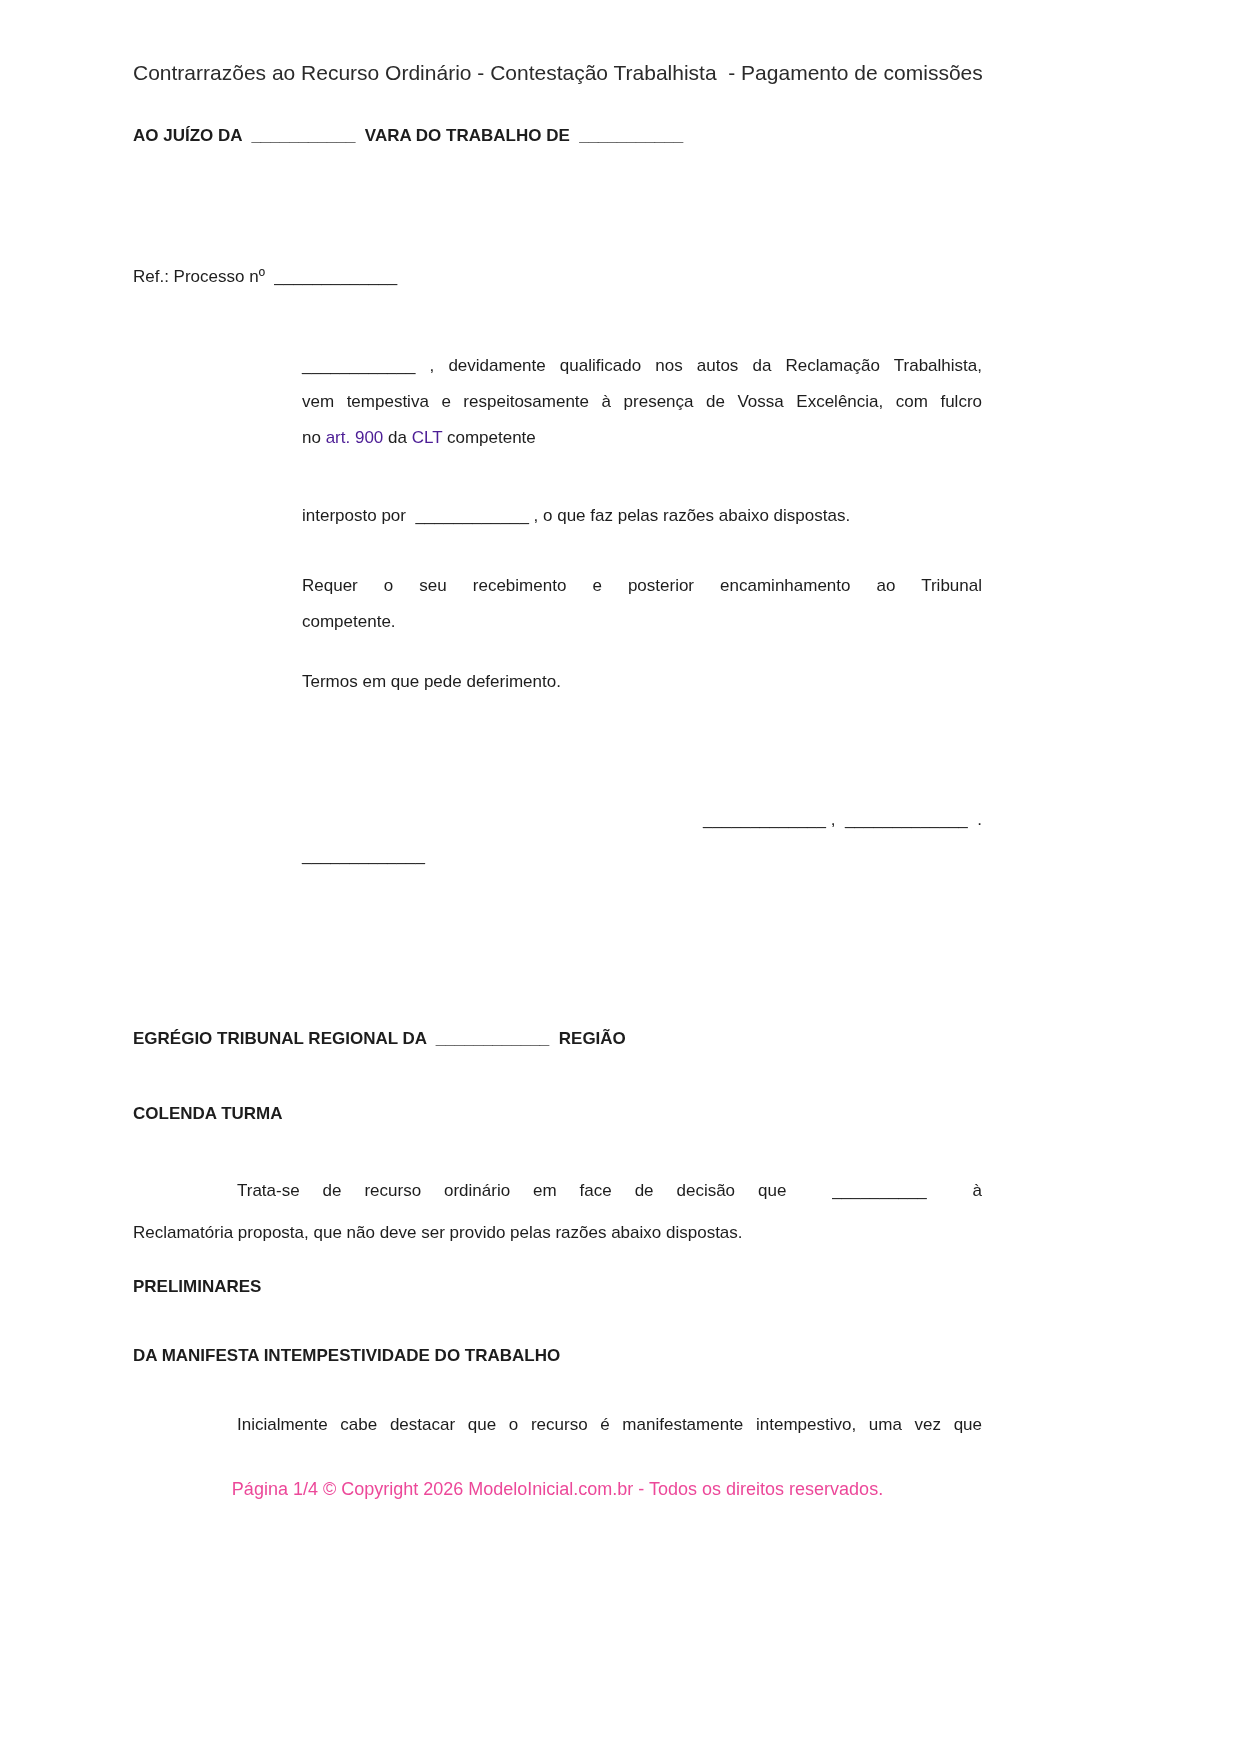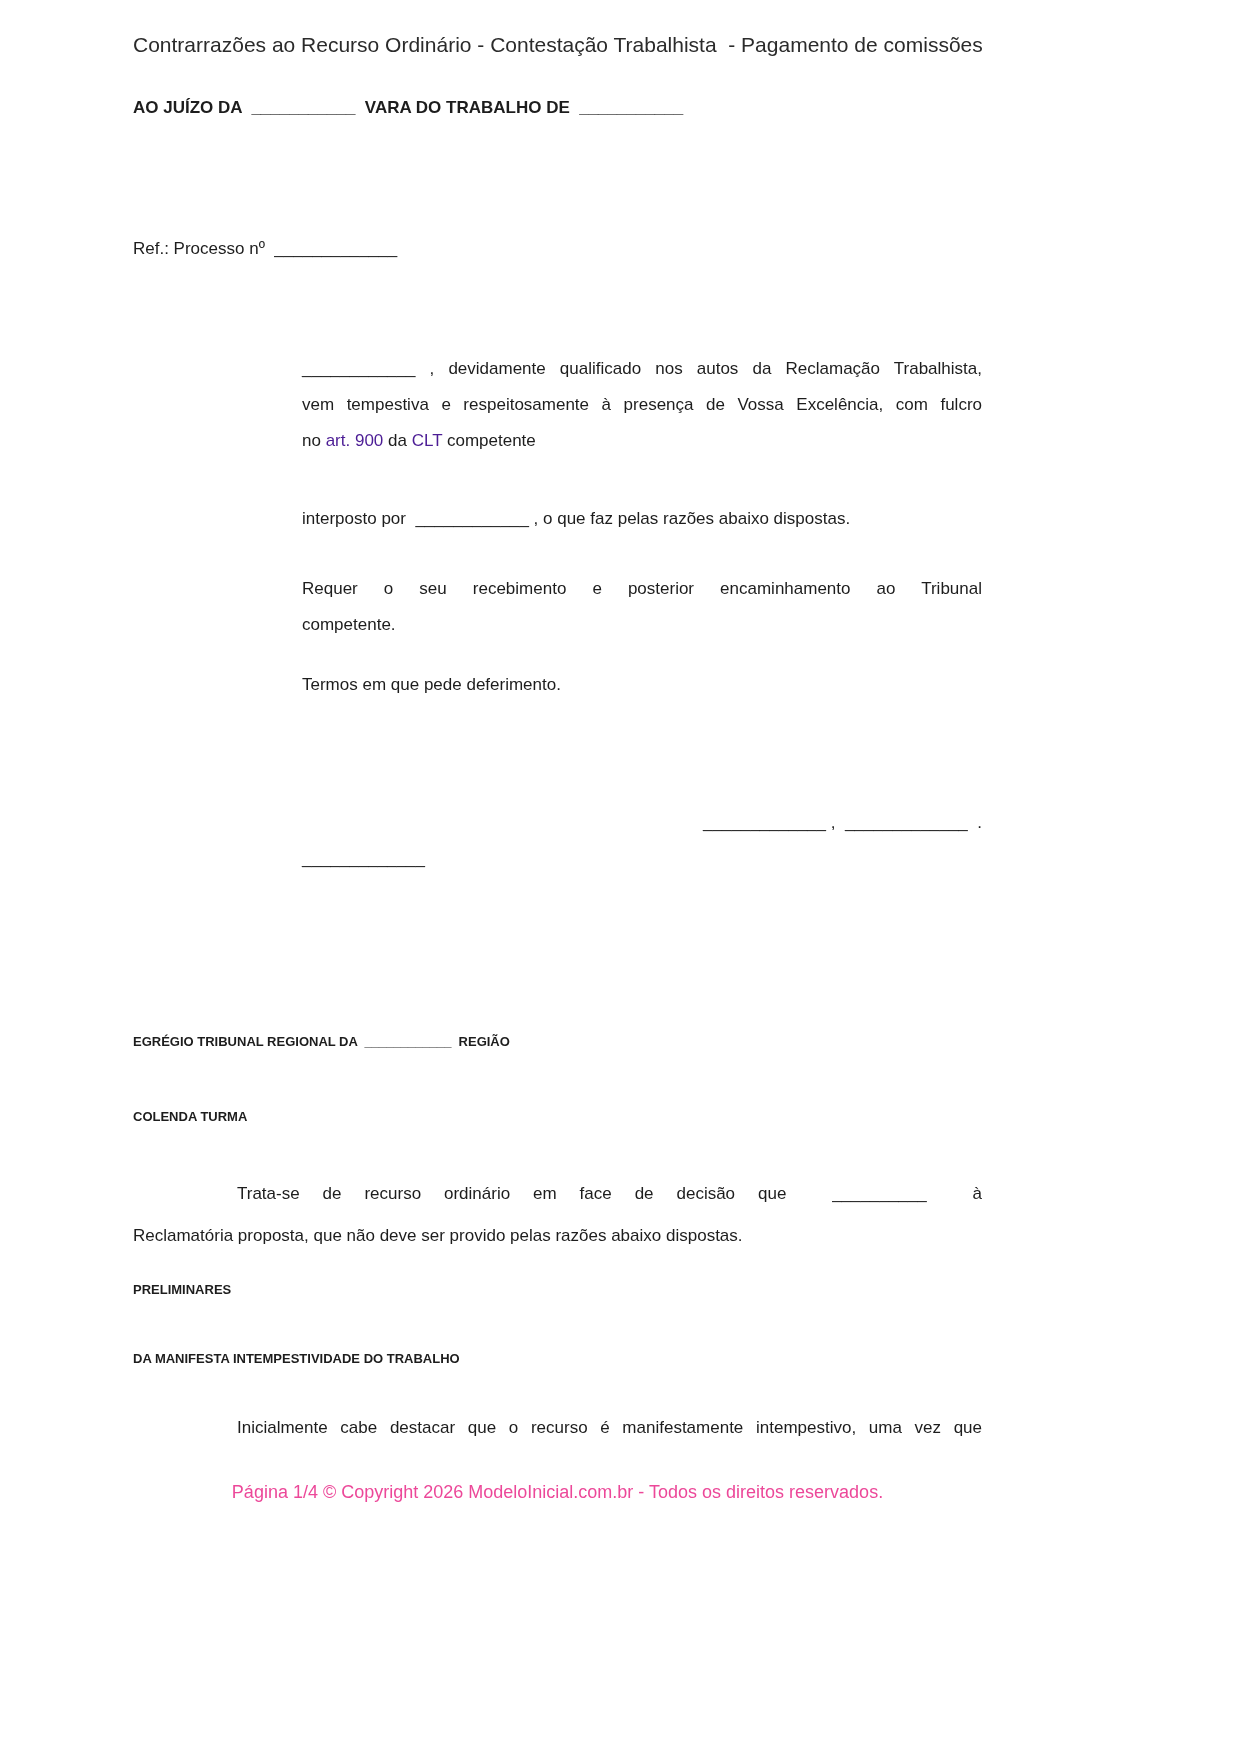--- a/index.html
+++ b/index.html
@@ -12,21 +12,21 @@
     background: #ffffff;
     font-family: "Liberation Sans", sans-serif;
     color: #1d1d1d;
     overflow: hidden;
   }
   .content {
     margin-left: 133px;
     width: 849px;
   }
   .doc-title {
-    padding-top: 32px;
+    padding-top: 60px;
     font-size: 21px;
     line-height: 26px;
     white-space: nowrap;
     overflow: hidden;
     text-align: left;
     color: #2b2b2b;
   }
   .addr {
     margin-top: 38px;
     font-weight: bold;
@@ -41,38 +41,38 @@
   .bq {
     margin-left: 169px;
     width: 680px;
     font-size: 17px;
   }
   .ln { line-height: 36px; }
   .just {
     text-align: justify;
     text-align-last: justify;
   }
-  .p1 { margin-top: 91px; }
+  .p1 { margin-top: 60px; }
   .doc-heading {
     margin-top: 27px;
     margin-left: 169px;
     width: 680px;
     text-align: center;
     font-weight: bold;
     font-size: 17px;
     line-height: 30px;
   }
   .interposto { margin-top: 42px; }
   .requer { margin-top: 34px; }
   .termos { margin-top: 24px; }
   .place-date { margin-top: 102px; text-align: right; }
   .signature { text-align: left; }
   .section-h {
     font-weight: bold;
-    font-size: 13px;
+    font-size: 17px;
     line-height: 23px;
   }
   .egregio { margin-top: 153px; }
   .colenda { margin-top: 52px; }
   .trata { margin-top: 45px; font-size: 17px; }
   .trata .ln2 { line-height: 42px; }
   .indent { padding-left: 104px; }
   .prelim { margin-top: 21px; }
   .manifesta { margin-top: 46px; }
   .inicial {

